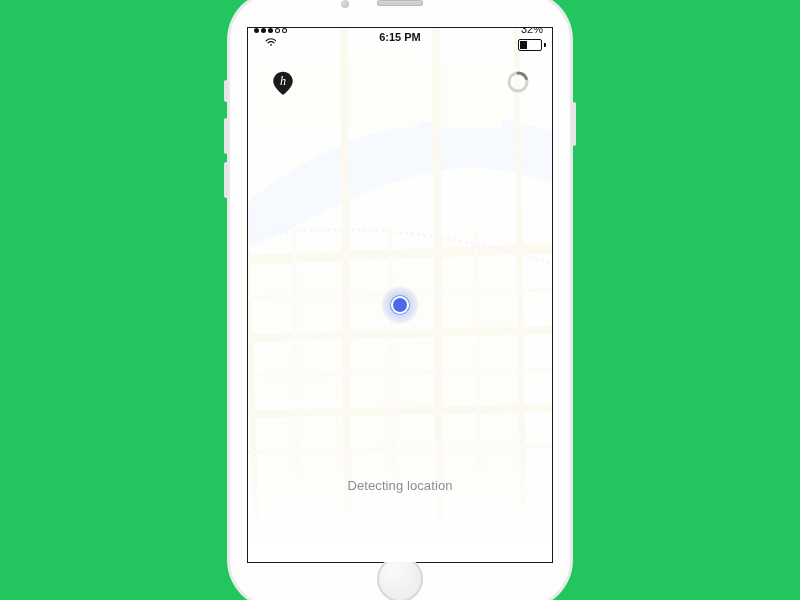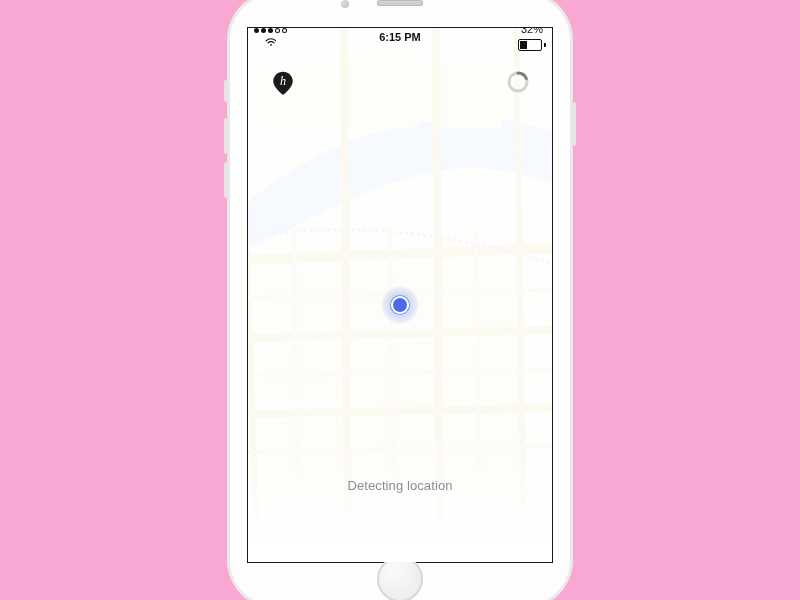--- a/index.html
+++ b/index.html
@@ -5,21 +5,21 @@
   html, body {
     margin: 0; padding: 0;
     width: 800px; height: 600px;
     background: #f0f0f0;
     font-family: -apple-system, "Helvetica Neue", Helvetica, Arial, sans-serif;
     overflow: hidden;
   }
   .stage {
     width: 800px; height: 600px;
     position: relative;
-    background: #f9a8d4;
+    background: #22c55e;
   }
   
   .phone {
     position: absolute;
     left: 228px; top: -8px;
     width: 344px; height: 616px;
     background: #fdfdfd;
     border-radius: 48px;
     box-shadow: inset 0 0 0 2px #e9e9e9, 0 0 0 1px #e9e9e9;
   }

